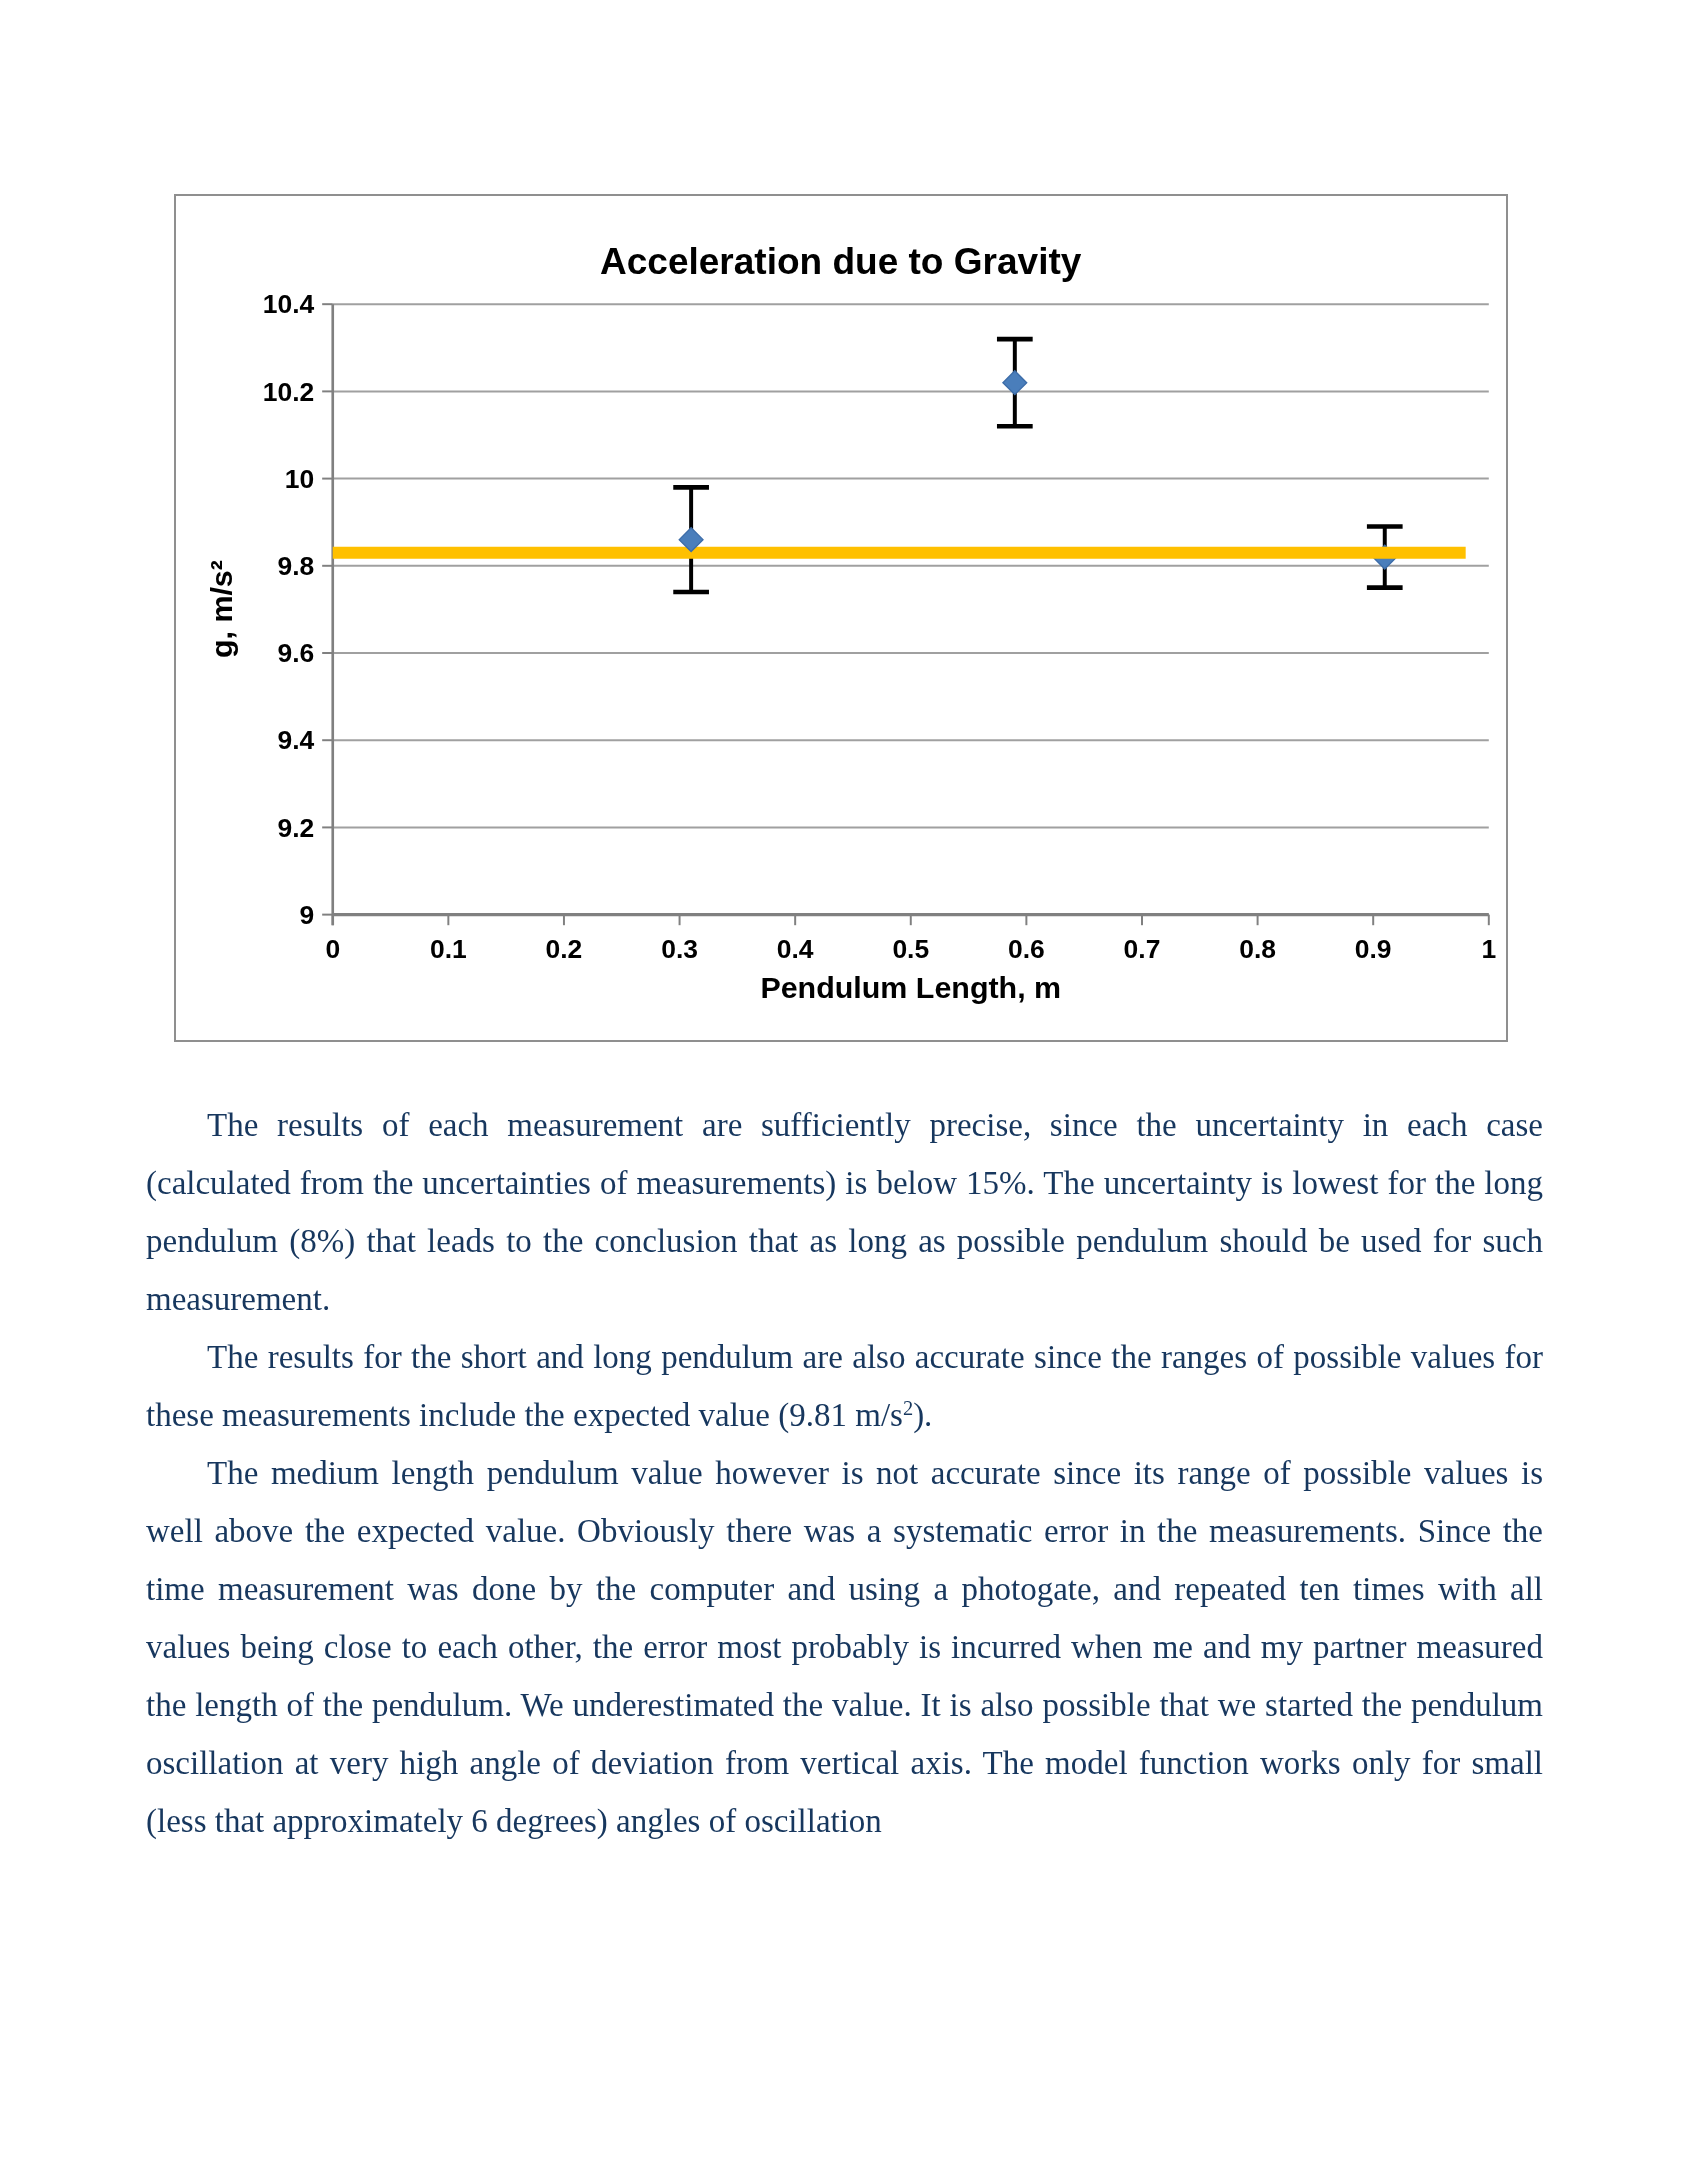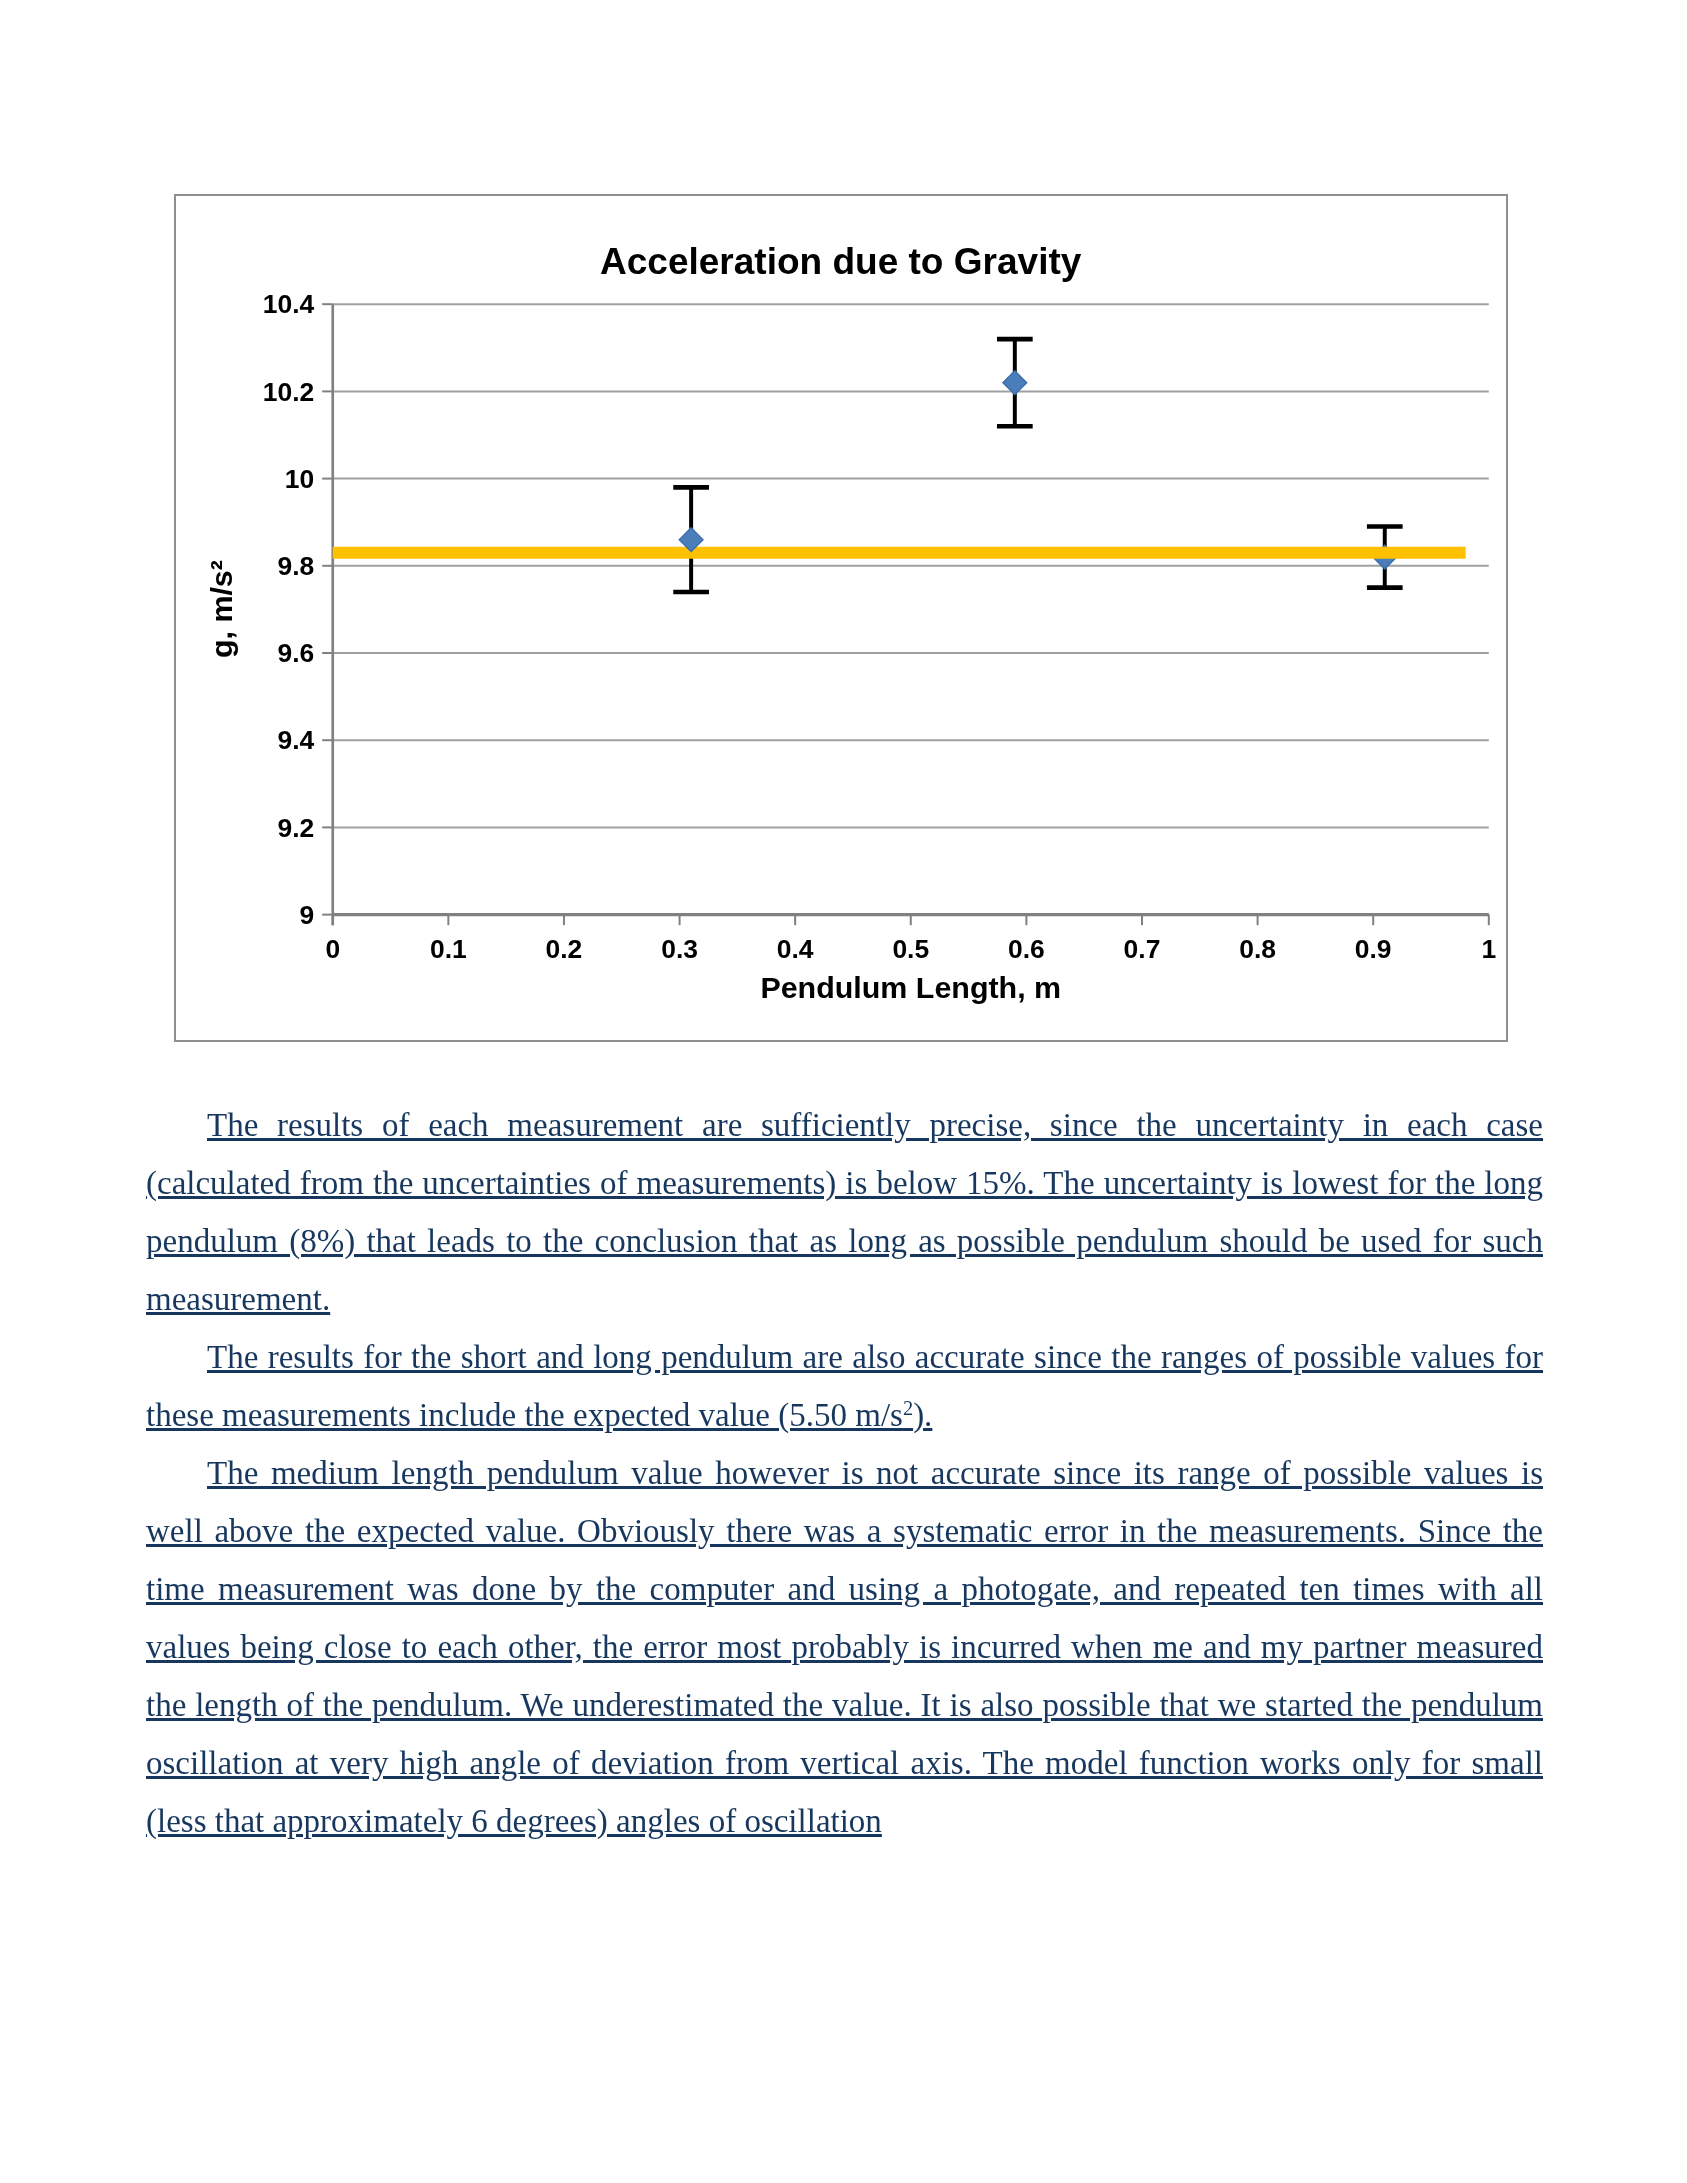--- a/index.html
+++ b/index.html
@@ -89,18 +89,18 @@
         <line x1="237" y1="538.7928571428572" x2="1950.04" y2="538.7928571428572" stroke="#FFC000" stroke-width="18"></line>
         <polygon points="778.88,501.0142857142862 796.88,519.0142857142862 778.88,537.0142857142862 760.88,519.0142857142862" fill="#4A7EBB" stroke="#3C6CA8" stroke-width="2"></polygon>
         <polygon points="1268.32,263.67142857142835 1286.32,281.67142857142835 1268.32,299.67142857142835 1250.32,281.67142857142835" fill="#4A7EBB" stroke="#3C6CA8" stroke-width="2"></polygon>
       </g>
     <text class="ctitle" text-anchor="middle" x="1005" y="118">Acceleration due to Gravity</text>
     <text class="caxis" text-anchor="middle" x="1111" y="1212">Pendulum Length, m</text>
     <text class="caxis" text-anchor="middle" x="84" y="624" transform="rotate(-90 84 624)">g, m/s²</text>
   </svg>
 </div>
 
-<div class="body-text" id="body-text" style="color: rgb(23, 55, 94); text-decoration: underline;">
+<div class="body-text" id="body-text" style="color: rgb(23, 55, 94);">
     <p><span>The results of each measurement are sufficiently precise, since the uncertainty in each case (calculated from the uncertainties of measurements) is below 15%. The uncertainty is lowest for the long pendulum (8%) that leads to the conclusion that as long as possible pendulum should be used for such measurement.</span></p>
-    <p><span>The results for the short and long pendulum are also accurate since the ranges of possible values for these measurements include the expected value (5.50 m/s</span><sup>2</sup><span>).</span></p>
+    <p><span>The results for the short and long pendulum are also accurate since the ranges of possible values for these measurements include the expected value (9.81 m/s</span><sup>2</sup><span>).</span></p>
     <p><span>The medium length pendulum value however is not accurate since its range of possible values is well above the expected value. Obviously there was a systematic error in the measurements. Since the time measurement was done by the computer and using a photogate, and repeated ten times with all values being close to each other, the error most probably is incurred when me and my partner measured the length of the pendulum. We underestimated the value. It is also possible that we started the pendulum oscillation at very high angle of deviation from vertical axis. The model function works only for small (less that approximately 6 degrees) angles of oscillation</span></p>
   </div>
 
 
 </body></html>

